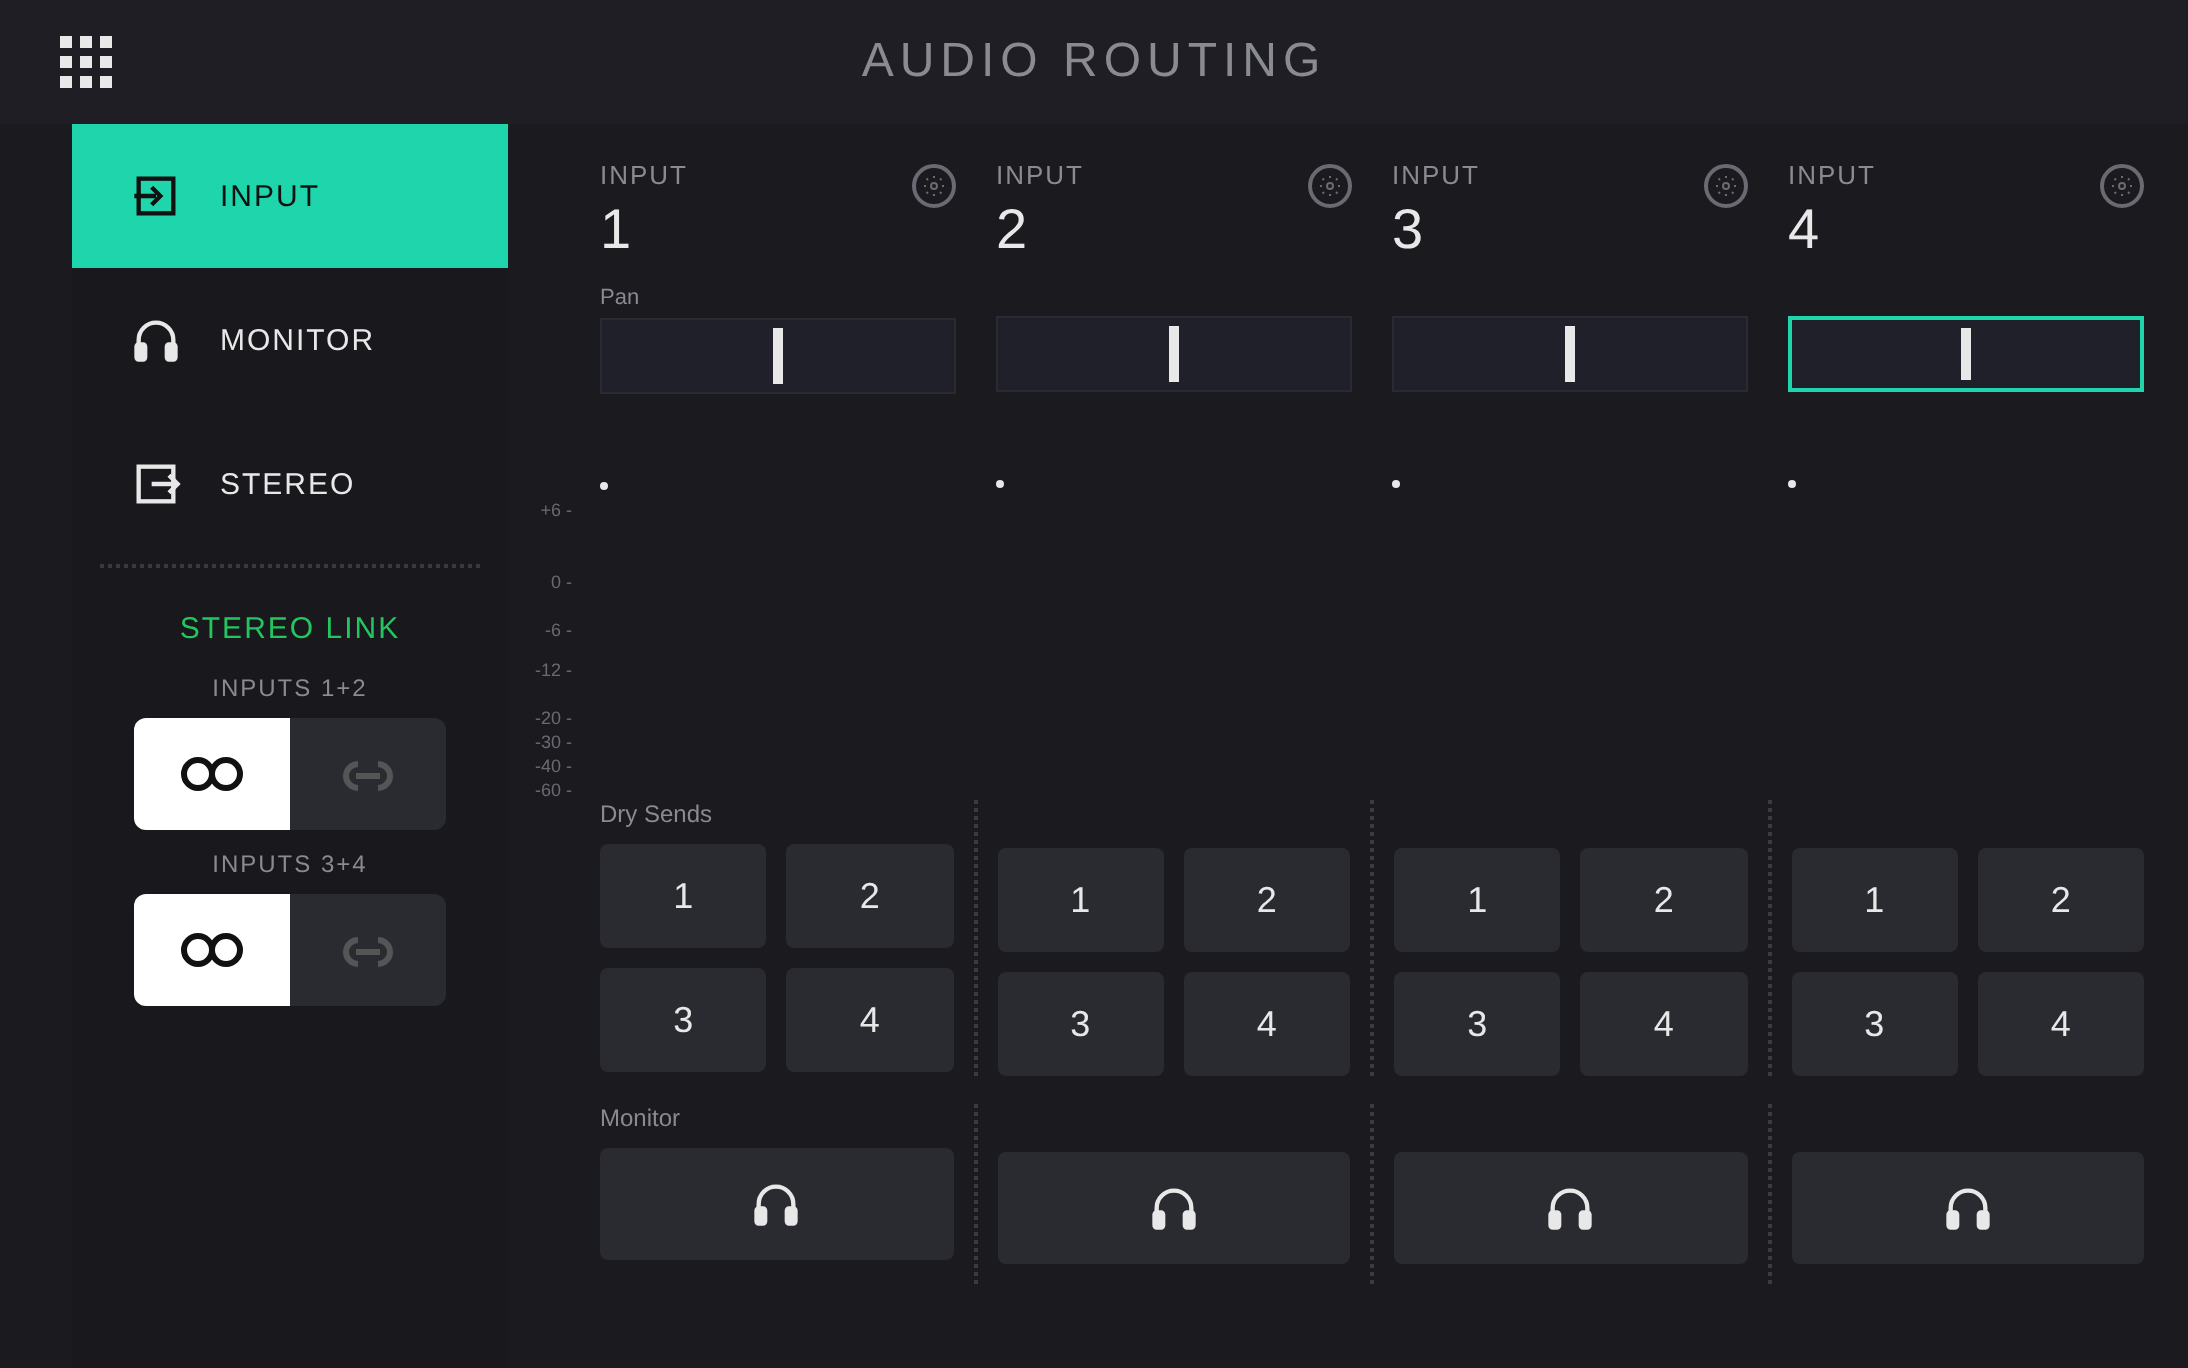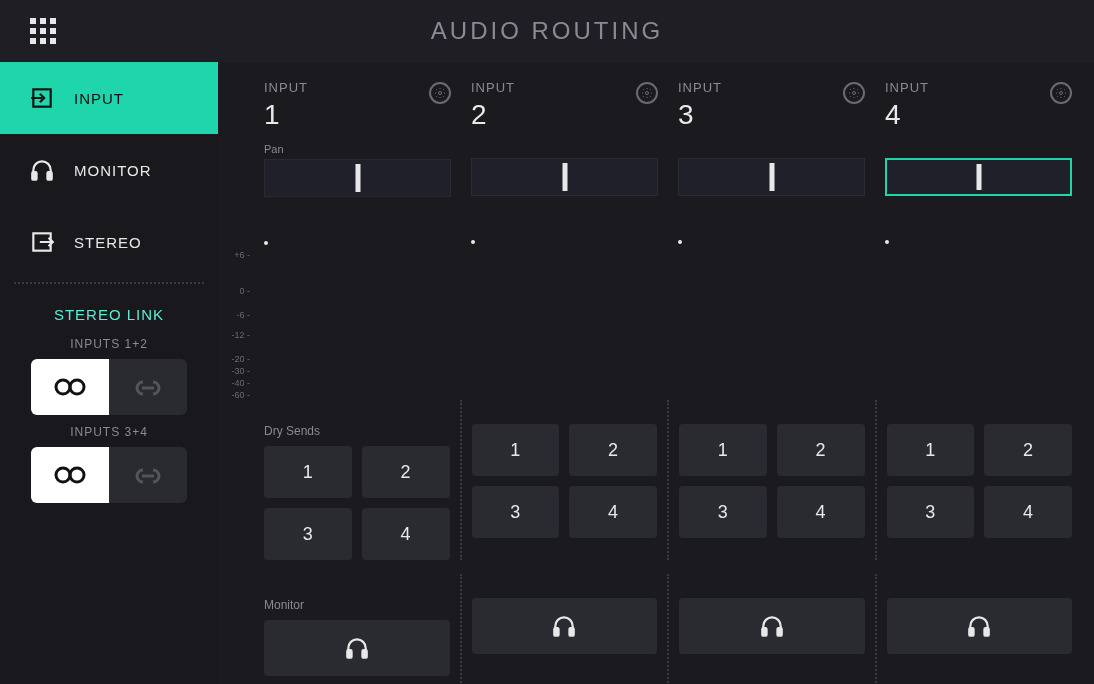--- a/index.html
+++ b/index.html
@@ -39,20 +39,21 @@
     font-size: 24px;
     letter-spacing: 3px;
     color: #8a8a92;
     font-weight: 500;
     pointer-events: none;
   }
 
   .main {
     display: flex;
     height: calc(100% - 62px);
+    padding-left: 36px;
   }
 
   
   .sidebar {
     width: 218px;
     background: #18181d;
     display: flex;
     flex-direction: column;
     padding-top: 0;
   }
@@ -75,21 +76,21 @@
   .nav-item .nav-icon { width: 28px; display: flex; justify-content: center; }
   .dotted-sep {
     border-top: 2px dotted #3a3a42;
     margin: 4px 14px 8px 14px;
   }
 
   .stereo-title {
     text-align: center;
     font-size: 15px;
     letter-spacing: 1px;
-    color: #5eead4;
+    color: #22c55e;
     margin: 14px 0 4px;
   }
   .stereo-group-label {
     text-align: center;
     font-size: 12px;
     color: #8a8a92;
     letter-spacing: 1px;
     margin-top: 10px;
   }
   .stereo-toggle {
@@ -200,21 +201,20 @@
     background: #e8e8e8;
     border-radius: 50%;
     left: 0;
     top: 36px;
   }
 
   .section-label {
     font-size: 12px;
     color: #8a8a92;
     margin-bottom: 8px;
-    margin-top: 24px;
   }
   .sends-row {
     display: flex;
   }
   .sends-cell {
     flex: 1;
     border-left: 2px dotted #3a3a42;
     padding: 0 10px;
   }
   .sends-cell:first-child { border-left: none; padding-left: 10px; }

